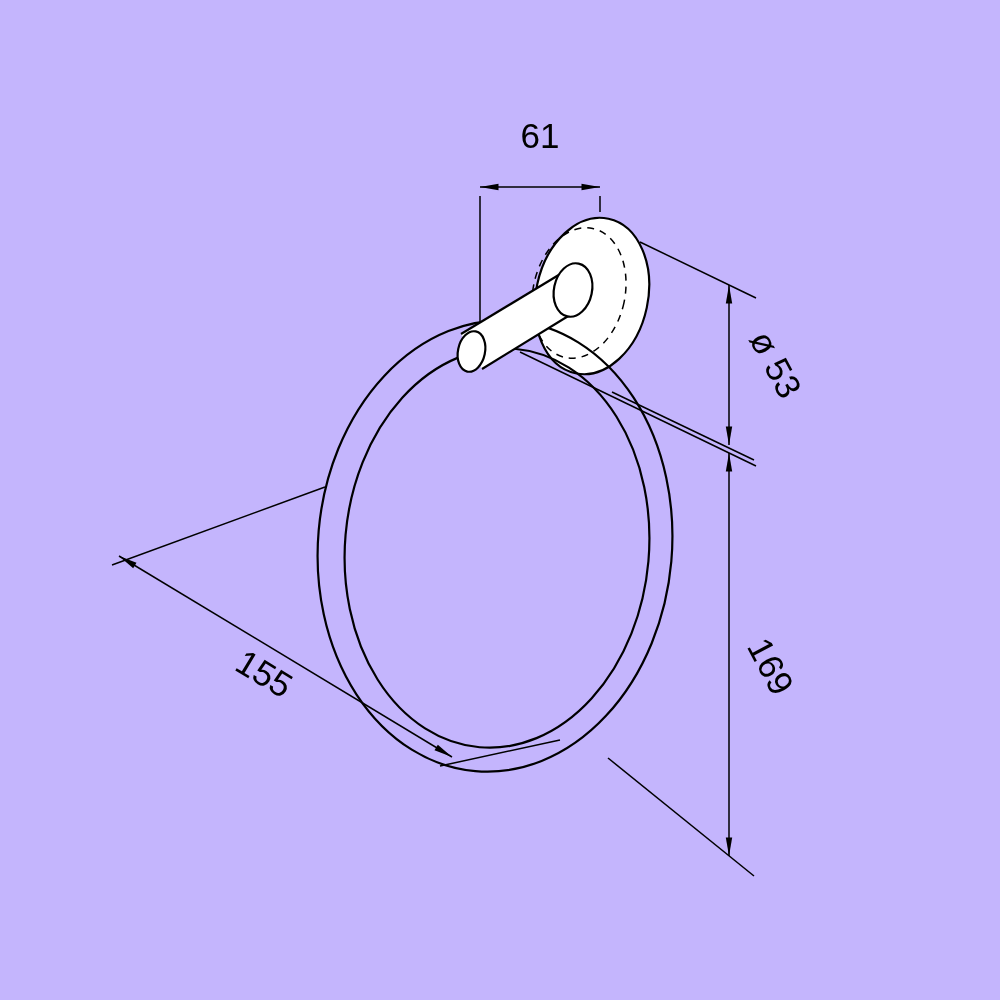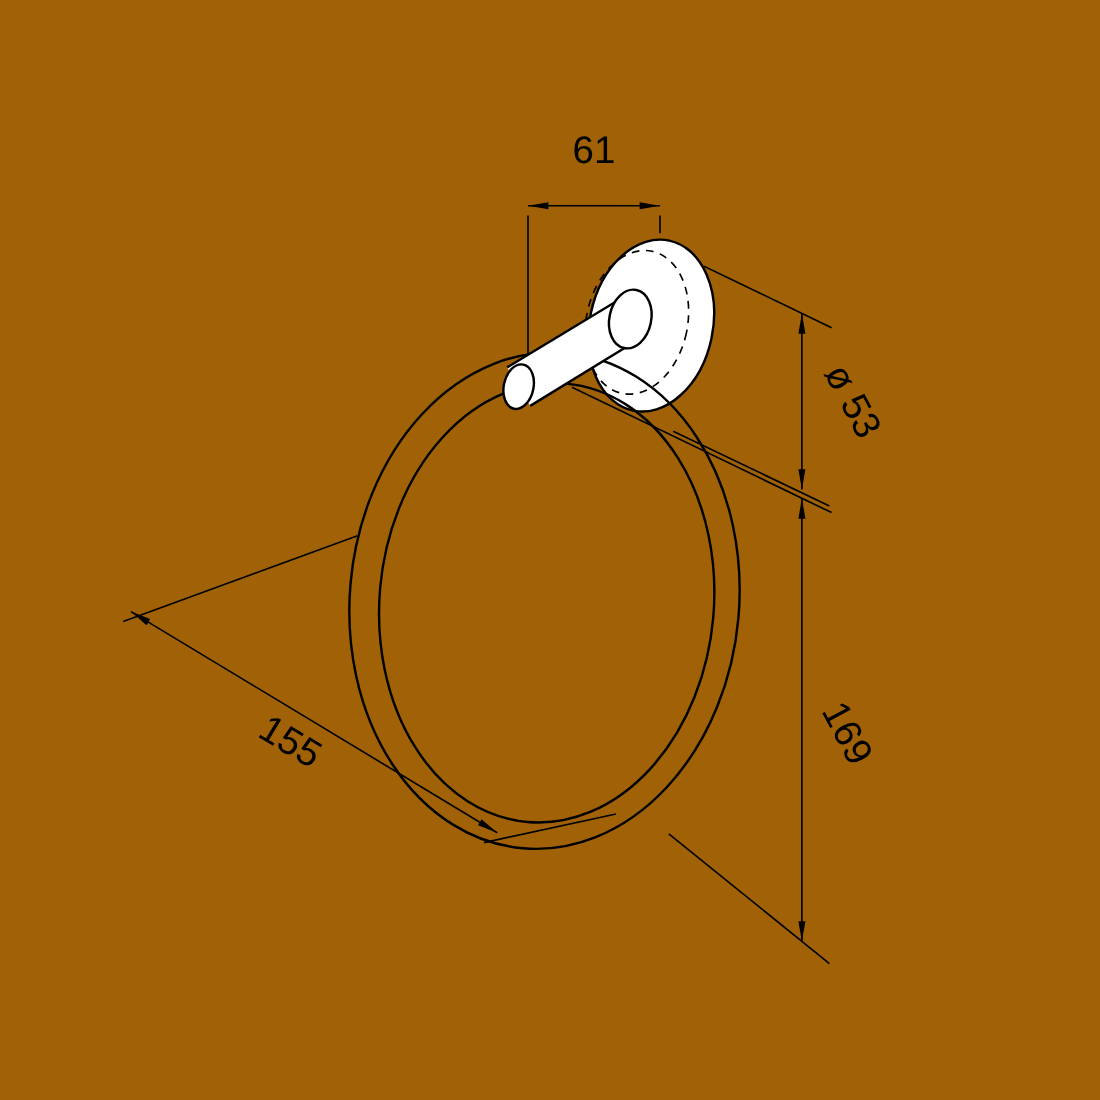--- a/index.html
+++ b/index.html
@@ -4,21 +4,21 @@
 <style>
   html, body {
     margin: 0;
     padding: 0;
     background: #ffffff;
   }
   .stage {
     position: relative;
     width: 1000px;
     height: 1000px;
-    background: #a16207;
+    background: #c4b5fd;
     overflow: hidden;
     font-family: "Liberation Sans", sans-serif;
   }
   svg text {
     font-family: "Liberation Sans", sans-serif;
     font-size: 35px;
     fill: #000000;
   }
   .obj {
     stroke: #000000;

